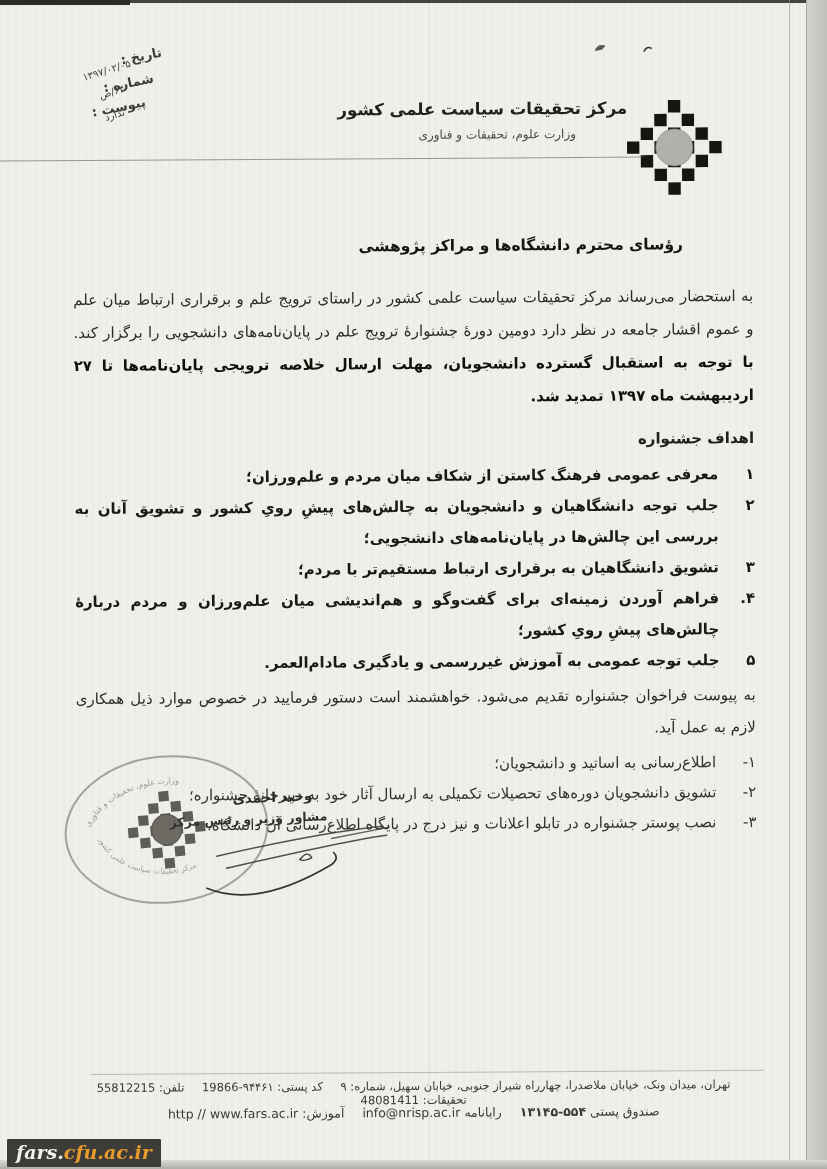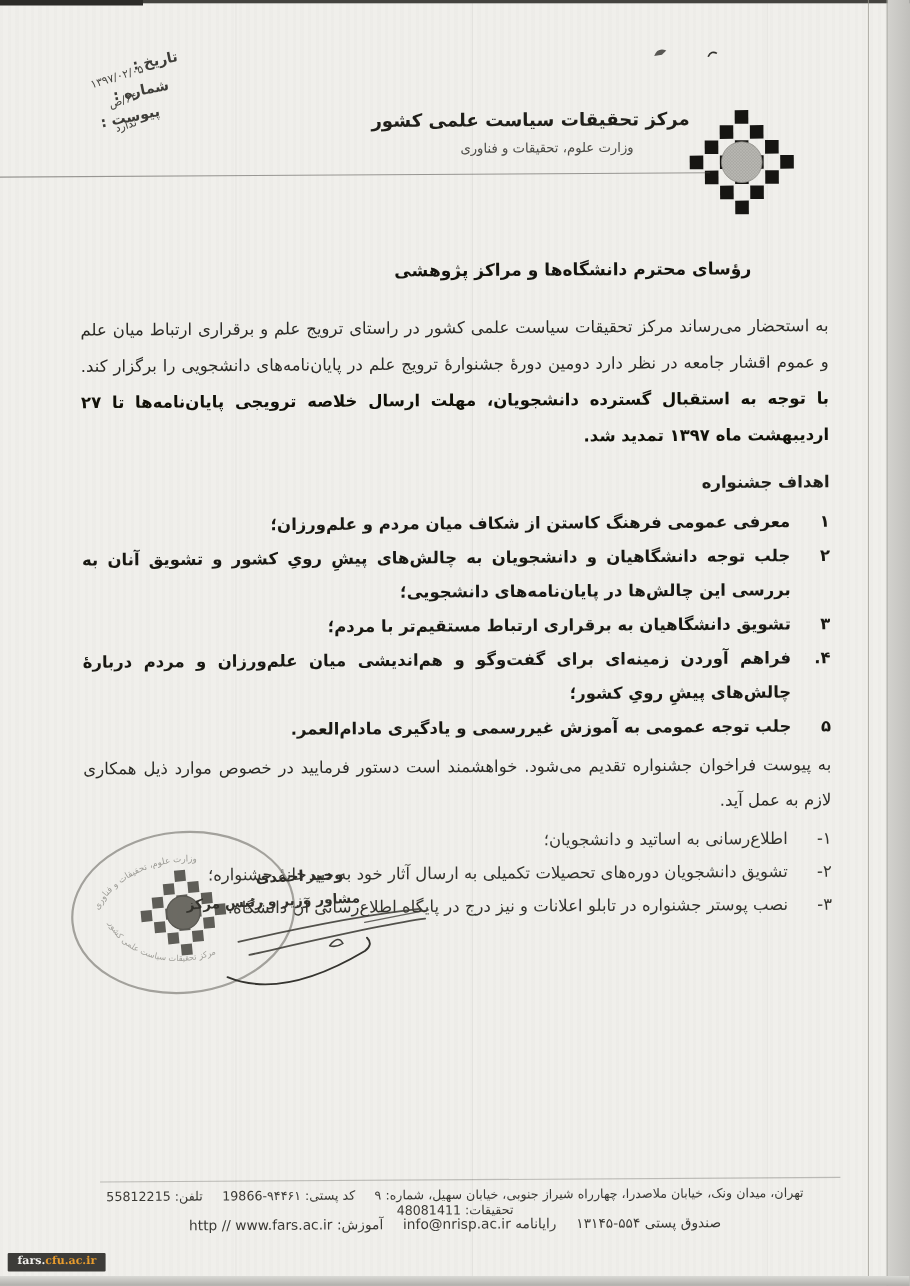--- a/index.html
+++ b/index.html
@@ -54,23 +54,23 @@
   .sig-name{position:absolute;top:788px;left:226px;width:90px;font-size:13.5px;font-weight:700;color:#2e2d28;direction:rtl;z-index:2;transform:rotate(-2deg);text-align:center;white-space:nowrap;}
   .sig-title{position:absolute;top:810px;left:196px;width:130px;font-size:12.5px;font-weight:700;color:#33322c;direction:rtl;z-index:2;transform:rotate(-2deg);text-align:center;white-space:nowrap;}
   .sig-scribble{position:absolute;top:775px;left:180px;z-index:3;}
   
   .footer-rule{position:absolute;top:1072px;left:88px;right:66px;height:1px;background:rgba(90,89,84,.35);}
   .footer{position:absolute;left:60px;right:66px;direction:rtl;text-align:center;color:#3a3934;}
   .footer.l1{top:1079px;font-size:11.5px;}
   .footer.l2{top:1105px;font-size:12.5px;}
   .footer .seg{margin-left:7px;margin-right:7px;white-space:nowrap;}
   .footer .ltr{direction:ltr;unicode-bidi:bidi-override;display:inline-block;}
-  .footer .strong{font-weight:400;}
-  
-  .watermark{position:absolute;left:7px;top:1139px;background:#3d3c39;padding:2px 9px 4px 9px;border-radius:1px;font-family:"DejaVu Serif", serif;font-weight:700;font-size:10px;white-space:nowrap;}
+  .footer .strong{font-weight:700;}
+  
+  .watermark{position:absolute;left:7px;top:1139px;background:#3d3c39;padding:2px 9px 4px 9px;border-radius:1px;font-family:"DejaVu Serif", serif;font-style:italic;font-weight:700;font-size:19px;white-space:nowrap;}
   .watermark .w1{color:#f2f1ee;}
   .watermark .w2{color:#e89c2d;}
 </style>
 </head>
 <body>
 
 <div id="page">
 
   <svg width="0" height="0" style="position:absolute" aria-hidden="true">
     <defs>

